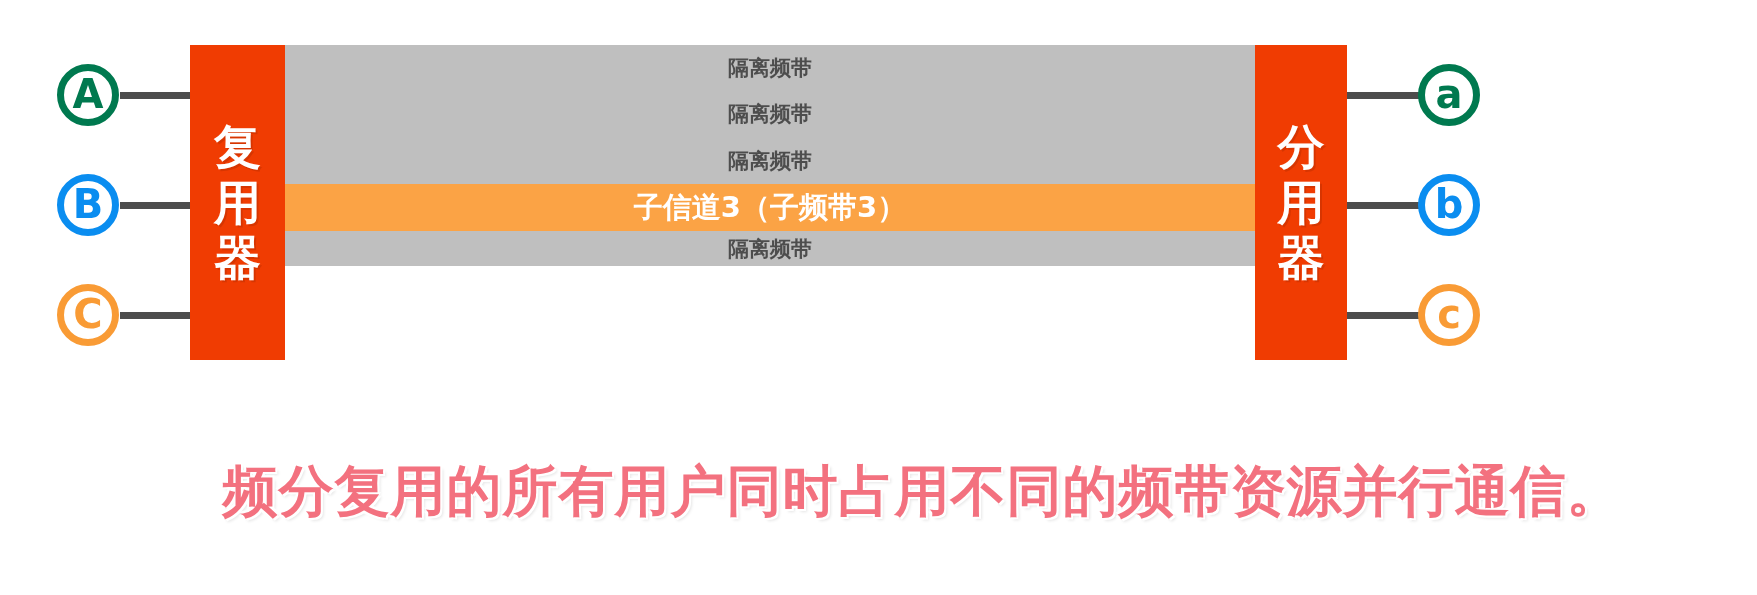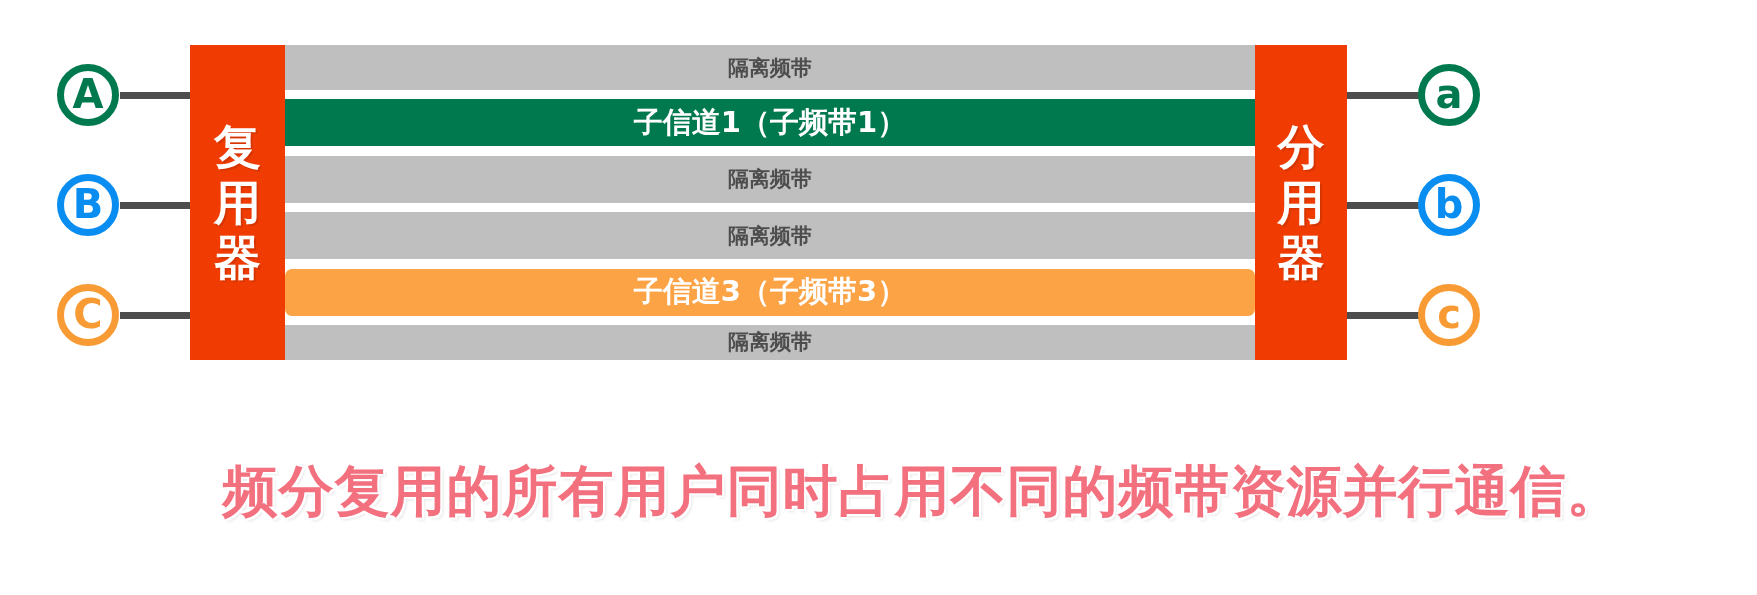--- a/index.html
+++ b/index.html
@@ -65,42 +65,41 @@
   .redbox .ch {
     display: block;
     text-shadow: 2px 2px 0 rgba(0,0,0,0.10);
   }
 
   
   #band-stack {
     position: absolute;
     display: flex;
     flex-direction: column;
-    justify-content: space-between;
   }
   .band {
     display: flex;
     align-items: center;
     justify-content: center;
     box-sizing: border-box;
     font-weight: bold;
     white-space: nowrap;
   }
   .band.guard {
     background: #bfbfbf;
     color: #4d4d4d;
     font-size: 21px;
   }
   .band.chan {
     color: #ffffff;
     font-size: 29px;
   }
   .band.chan.green  { background: #00794f; }
   .band.chan.blue   { background: #0a8df0; }
-  .band.chan.orange { background: #faa council; border-radius: 7px; }
+  .band.chan.orange { background: #faa council; }
   .band.chan.orange { background: #fba345; }
 
   
   #caption {
     position: absolute;
     width: 100%;
     text-align: center;
     font-size: 55px;
     font-weight: bold;
     color: #f3717f;
@@ -137,23 +136,20 @@
   <div class="redbox" style="left:190px; top:45px; width:95px; height:315px;">
     <span class="ch">复</span>
     <span class="ch">用</span>
     <span class="ch">器</span>
   </div>
 
   <div id="band-stack" style="left:285px; top:45px; width:970px; height:315px;">
     <div class="band guard" style="height:45px;">
       <span>隔离频带</span>
     </div>
-    <div class="band chan green" style="height:47px;">
-      <span>子信道1（子频带1）</span>
-    </div>
     <div class="band guard" style="height:47px;">
       <span>隔离频带</span>
     </div>
     <div class="band guard" style="height:47px;">
       <span>隔离频带</span>
     </div>
     <div class="band chan orange" style="height:47px;">
       <span>子信道3（子频带3）</span>
     </div>
     <div class="band guard" style="height:35px;">

